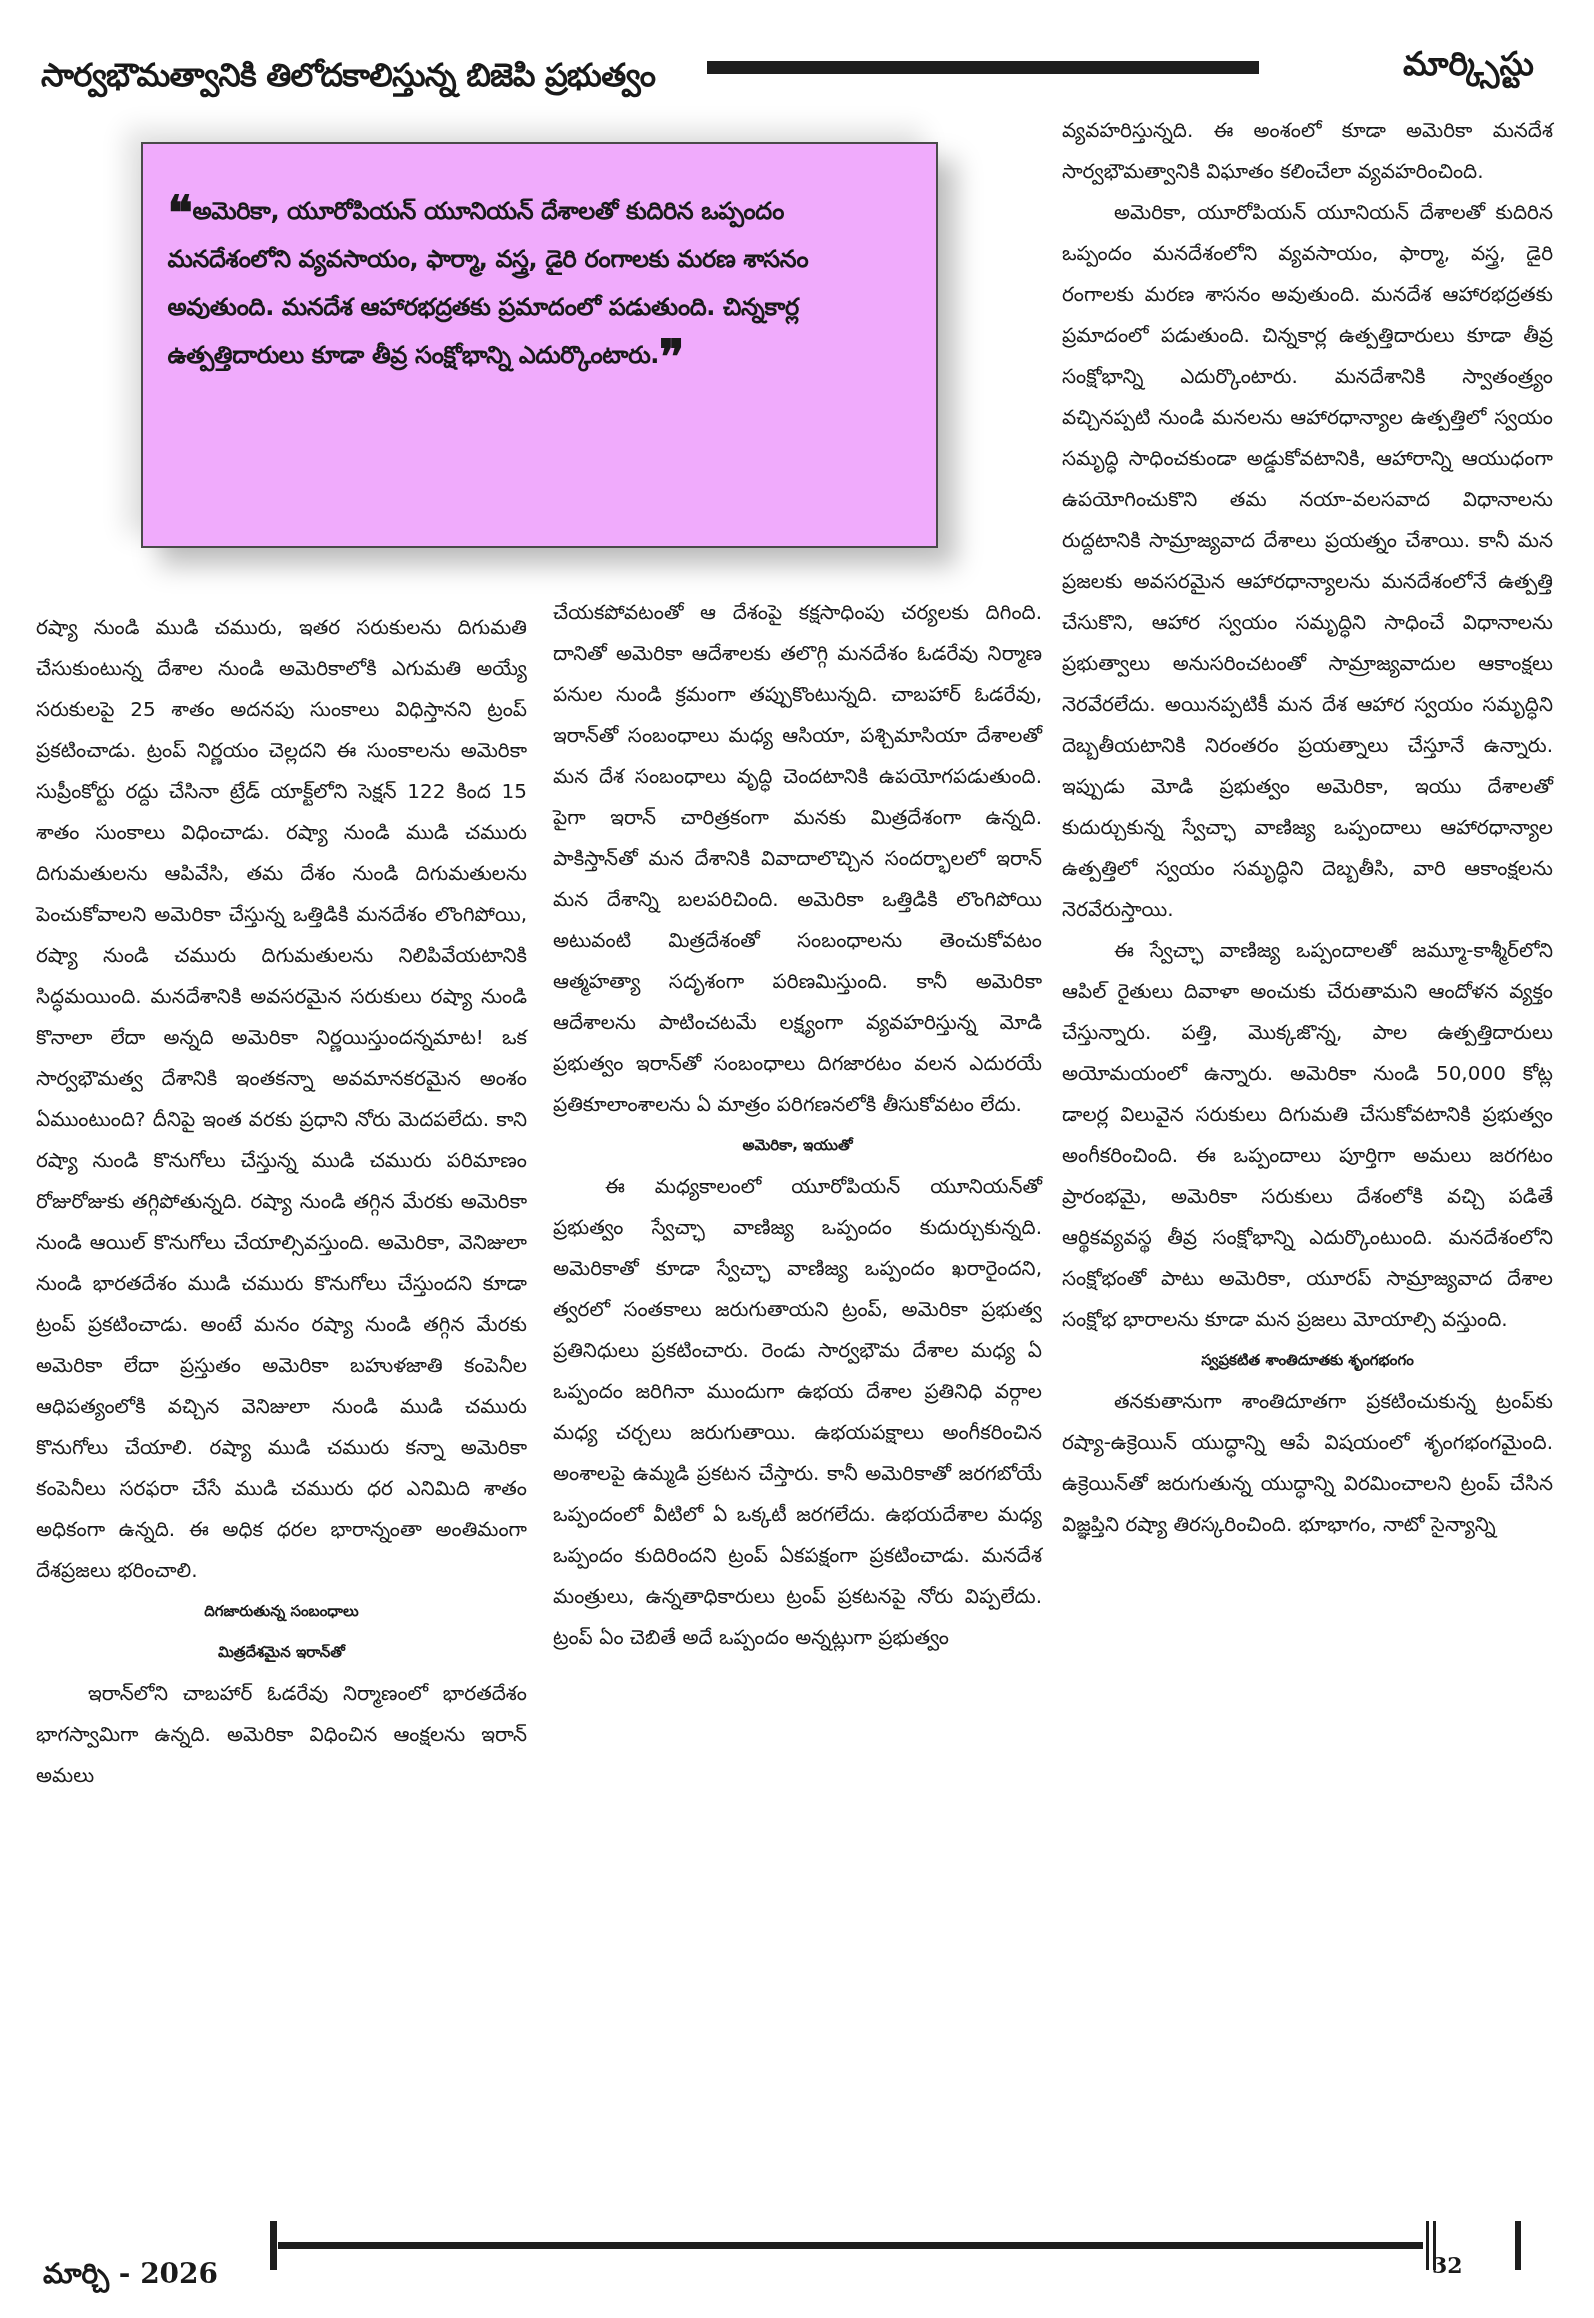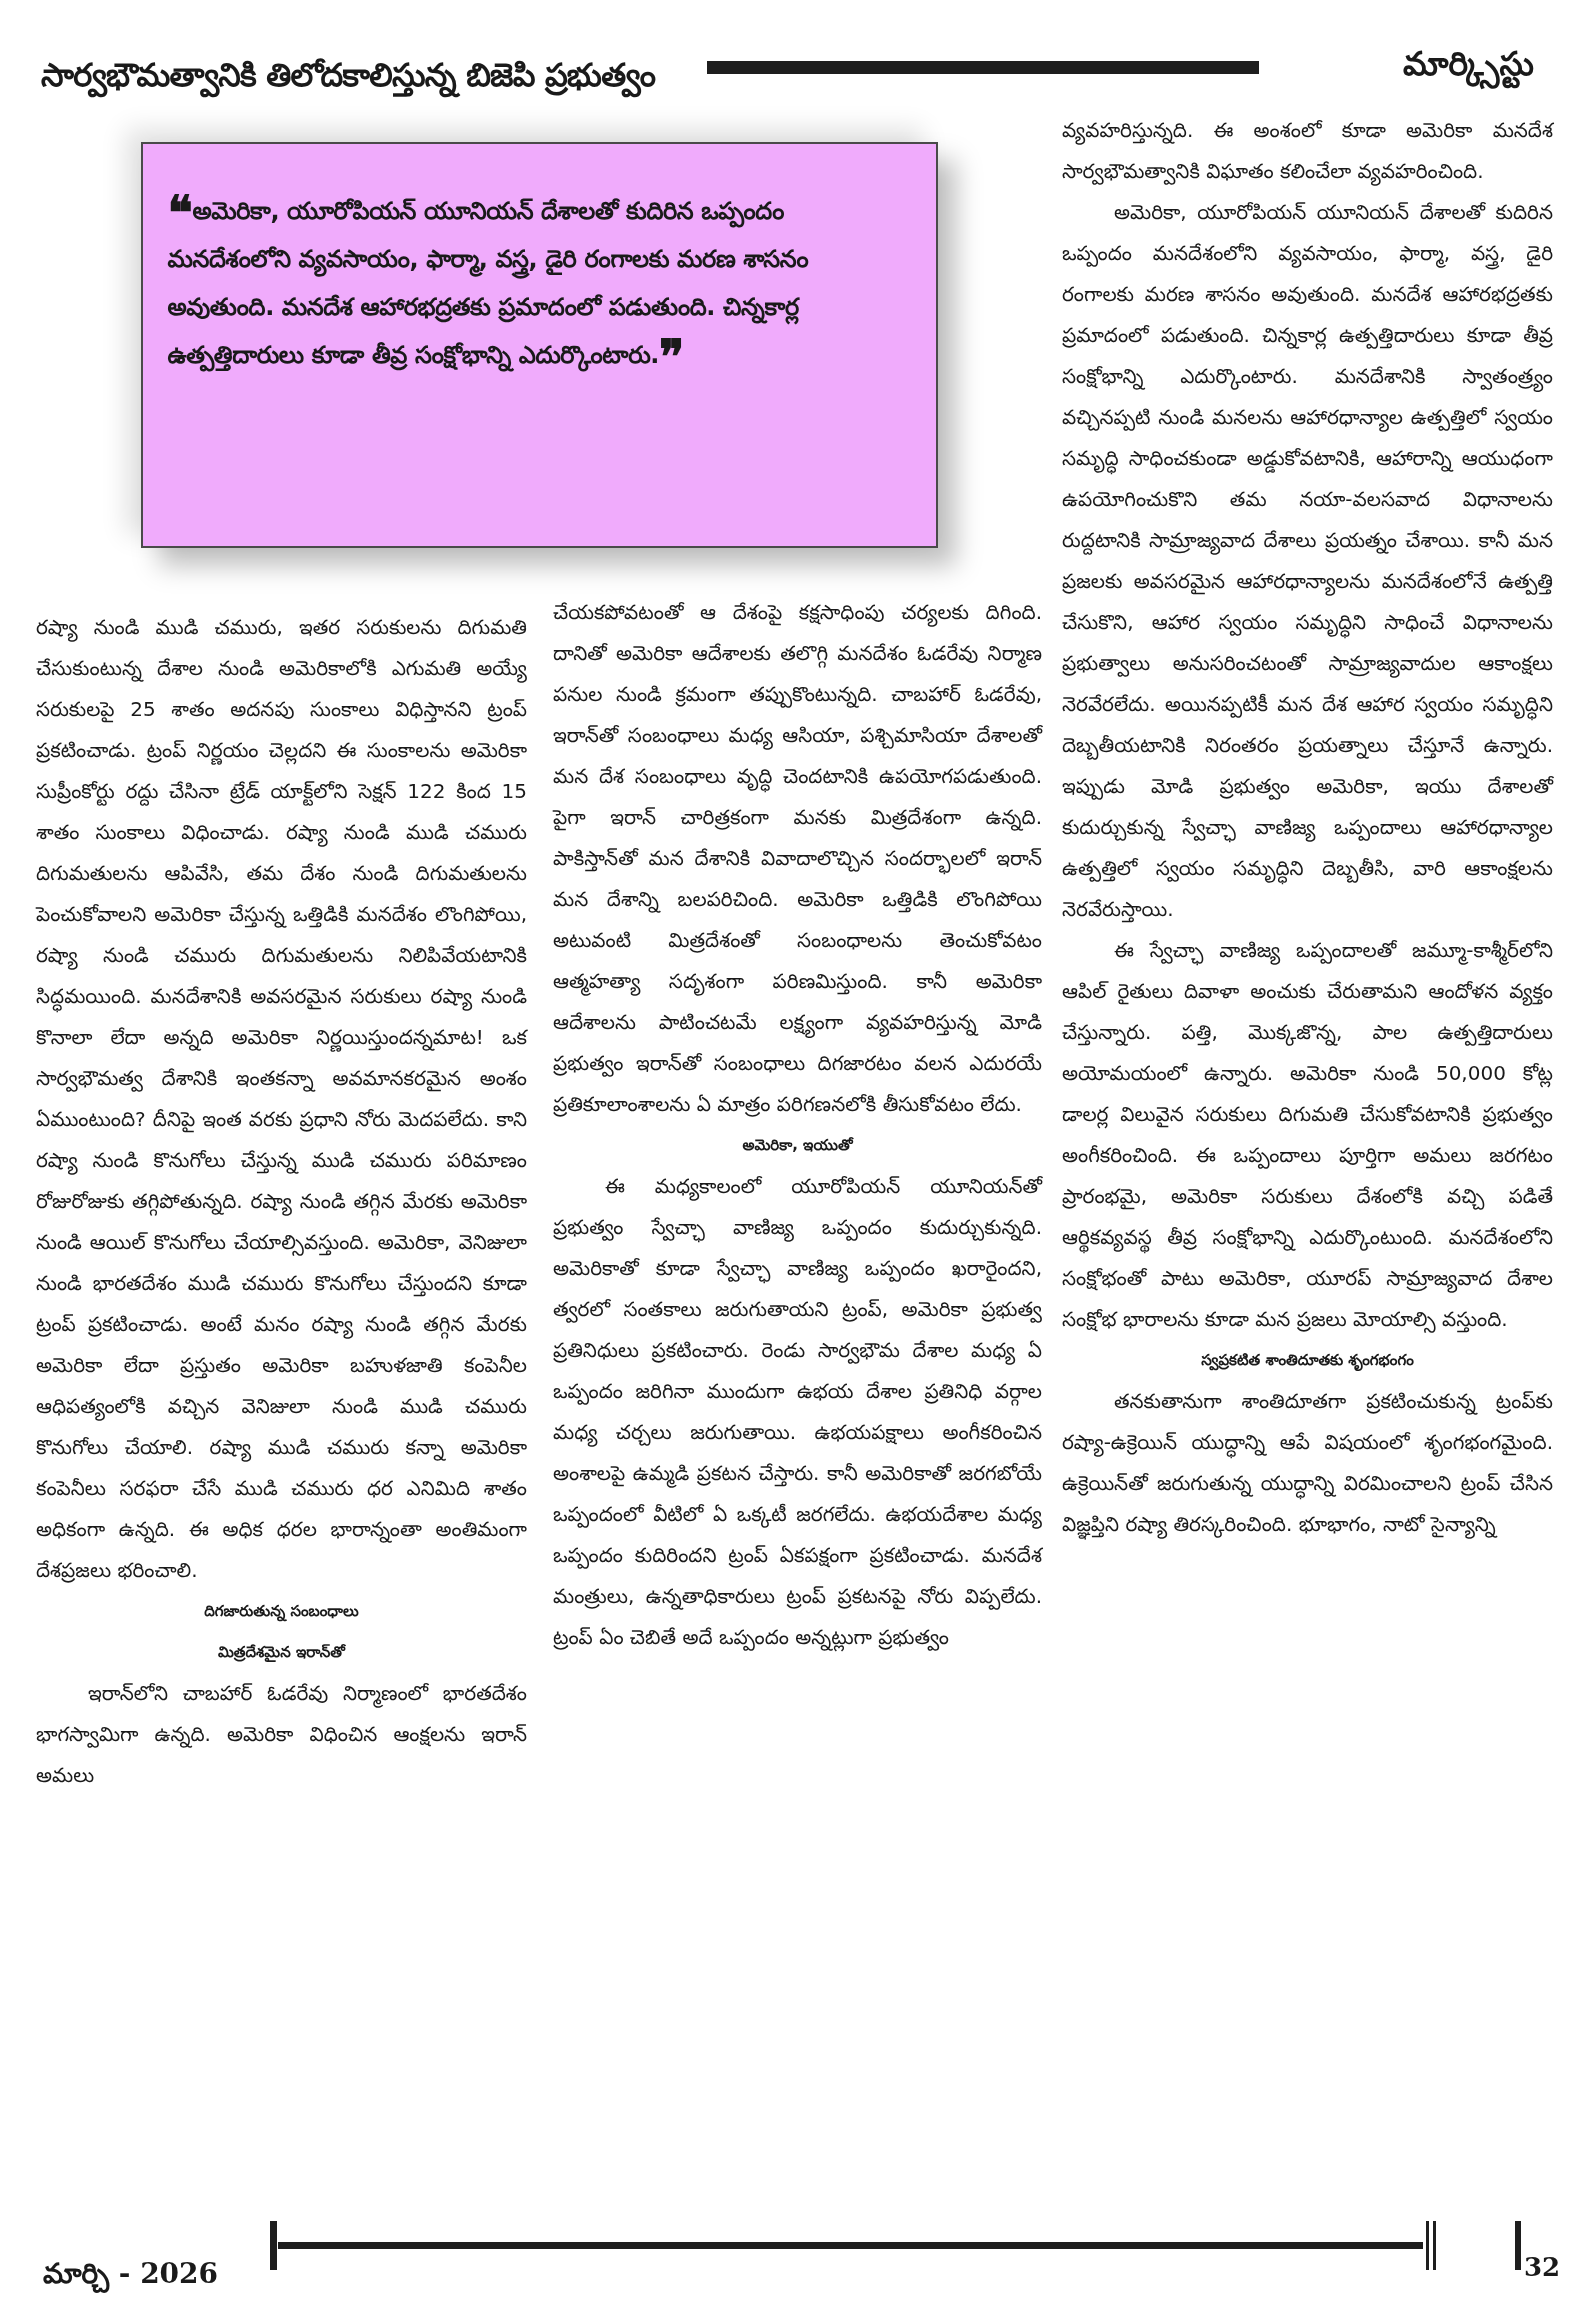--- a/index.html
+++ b/index.html
@@ -42,21 +42,21 @@
   .col3 { left: 1062px; top: 110px; width: 491px; }
   .ftr-month {
     position: absolute; left: 43px; top: 2257px; font-size: 28px; font-weight: bold;
     font-family: "DejaVu Serif", serif; white-space: nowrap;
   }
   .ftr-bar-l { position: absolute; left: 270px; top: 2221px; width: 6.5px; height: 49px; background: #1e1e1e; }
   .ftr-rule { position: absolute; left: 278px; top: 2242px; width: 1145px; height: 7.4px; background: #1e1e1e; }
   .ftr-bar-r1 { position: absolute; left: 1426px; top: 2221px; width: 3.3px; height: 49px; background: #1e1e1e; }
   .ftr-bar-r2 { position: absolute; left: 1433px; top: 2221px; width: 3.3px; height: 49px; background: #1e1e1e; }
   .ftr-page {
-    position: absolute; left: 1524px; top: 2252px; font-size: 26px; font-weight: bold;
+    position: absolute; left: 1432px; top: 2252px; font-size: 22px; font-weight: bold;
     font-family: "DejaVu Serif", serif;
   }
   .ftr-bar-r3 { position: absolute; left: 1515px; top: 2221px; width: 5.7px; height: 49px; background: #1e1e1e; }
 </style>
 </head>
 <body>
 
 <div class="hdr-title">సార్వభౌమత్వానికి తిలోదకాలిస్తున్న బిజెపి ప్రభుత్వం</div>
 <div class="hdr-rule"></div>
 <div class="hdr-mag">మార్క్సిస్టు</div>

